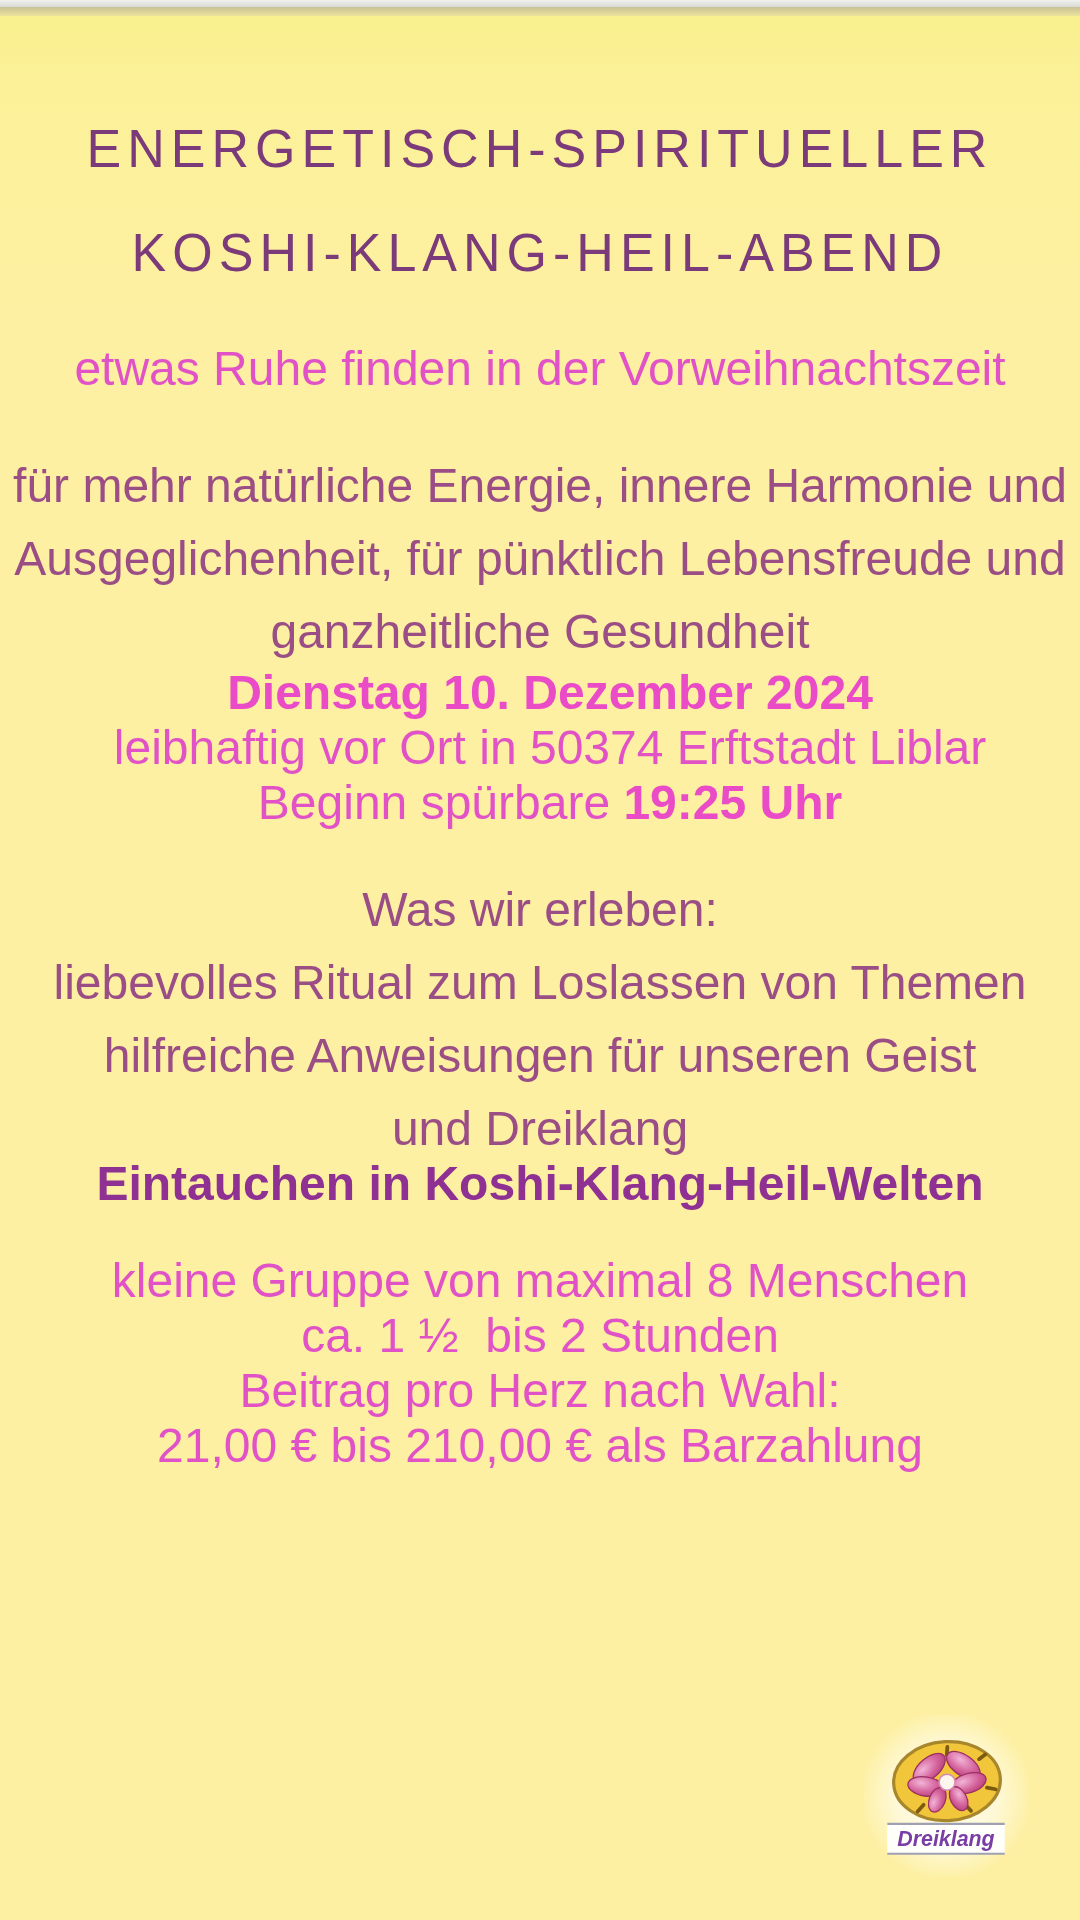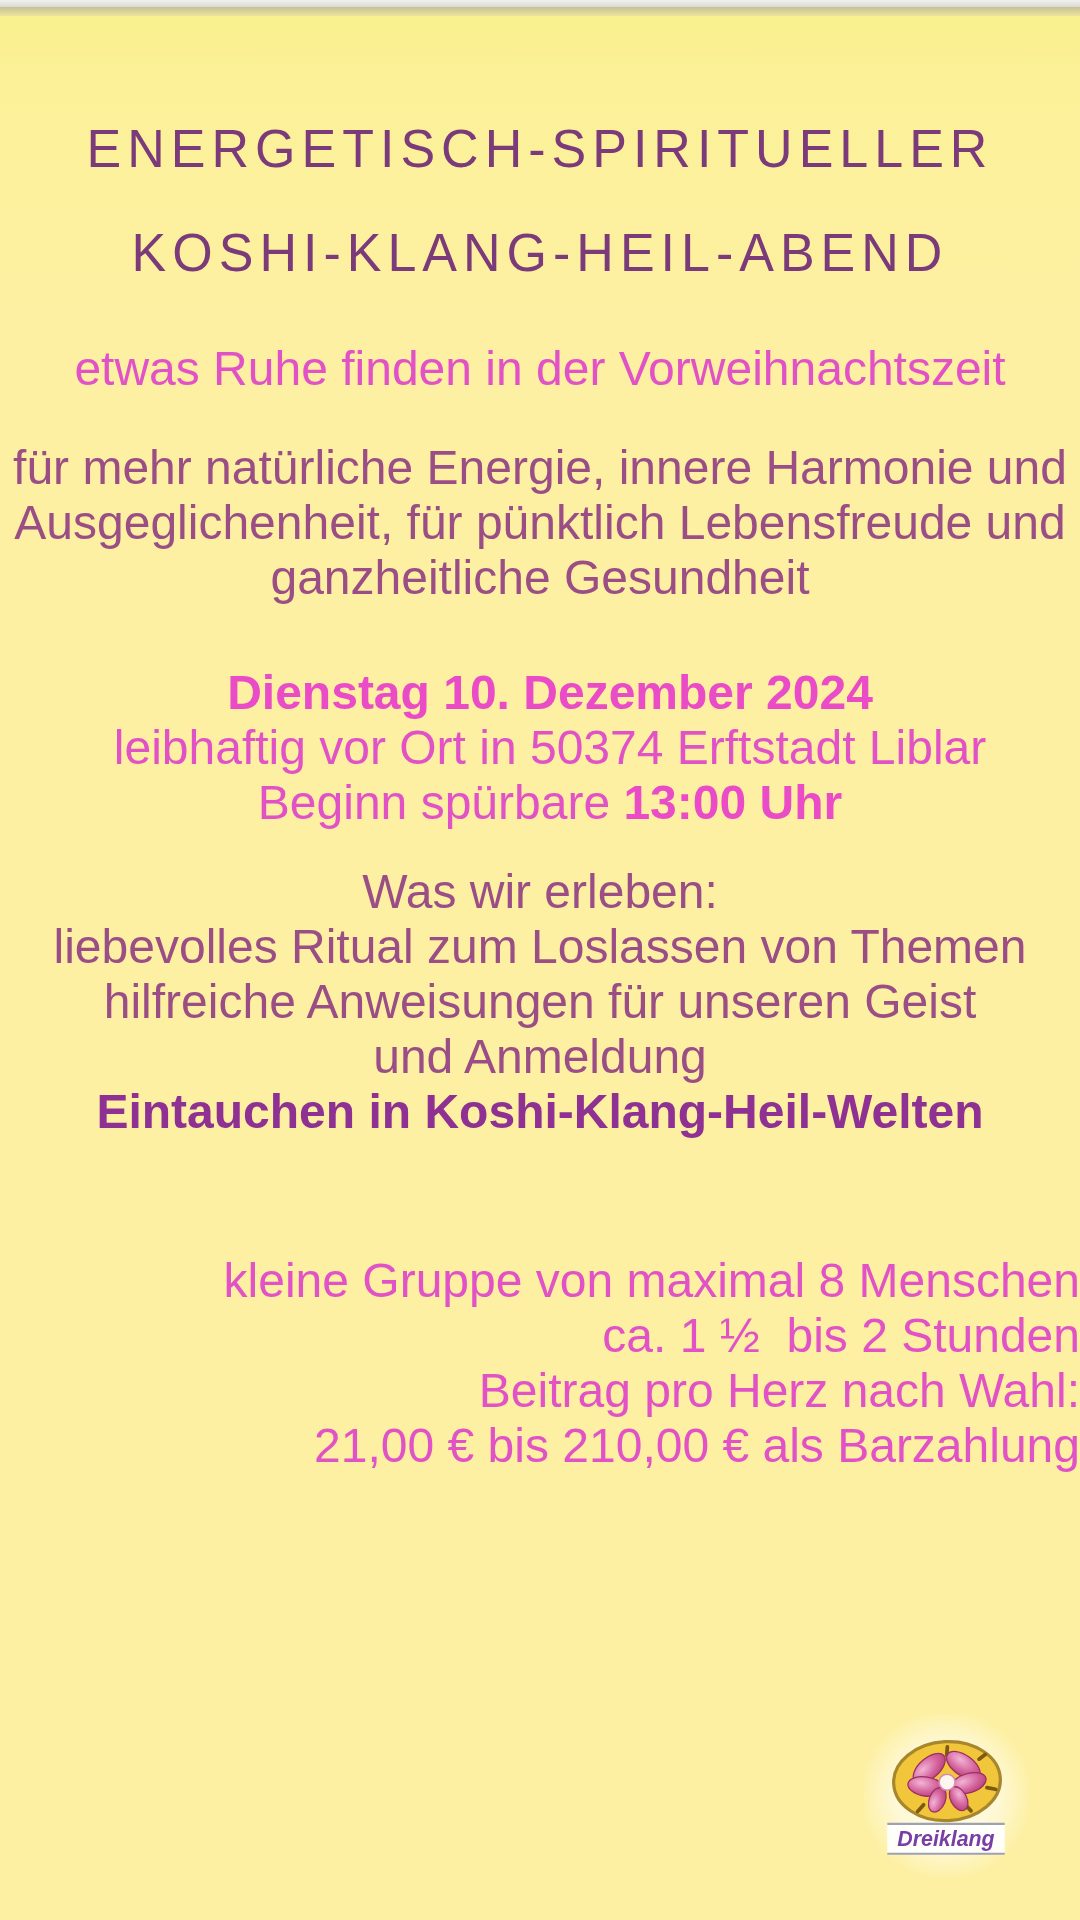--- a/index.html
+++ b/index.html
@@ -12,29 +12,29 @@
     background:linear-gradient(180deg,#f1f1ef,#d9d9d5);}
   #strip-tan{position:absolute;top:7px;left:0;width:100%;height:9px;
     background:linear-gradient(180deg,#c7c096,#ece39b);}
 
   .section{position:absolute;left:0;width:100%;text-align:center;}
   .ln{font-size:48px;line-height:55px;white-space:pre-wrap;}
   .title-ln{font-size:52px;line-height:104px;letter-spacing:6px;
     color:var(--title-purple);transform:scaleY(1.04);}
   .c-pink{color:var(--pink);}
   .c-pink-b{color:var(--pink-bold);font-weight:700;}
-  .c-purple{color:var(--body-purple);}
+  .c-purple{color:var(--body-purple);margin-top:18px;}
   .c-purple-b{color:var(--highlight-purple);font-weight:700;}
 
   #sec-title{top:96px;}
   #sec-subtitle{top:341px;}
   #sec-intro{top:440px;}
   #sec-event{top:665px;padding-left:10px;}
   #sec-program{top:864px;}
-  #sec-details{top:1253px;text-align:right;}
+  #sec-details{top:1253px;}
   #sec-registration{top:1551px;}
 
   #logo{position:absolute;left:886px;top:1732px;width:120px;height:126px;}
   #logo-glow{position:absolute;left:-22px;top:-18px;width:164px;height:162px;
     background:radial-gradient(ellipse at center,rgba(255,255,255,.9) 0%,rgba(255,255,255,.55) 45%,rgba(255,255,255,0) 75%);}
   #logo svg{position:relative;display:block;width:120px;height:126px;}
 </style>
 </head>
 <body>
 
@@ -53,28 +53,28 @@
 
   <div class="section" id="sec-intro">
     <div class="ln c-purple">für mehr natürliche Energie, innere Harmonie und</div>
     <div class="ln c-purple">Ausgeglichenheit, für pünktlich Lebensfreude und</div>
     <div class="ln c-purple">ganzheitliche Gesundheit</div>
   </div>
 
   <div class="section" id="sec-event">
     <div class="ln c-pink-b">Dienstag 10. Dezember 2024</div>
     <div class="ln c-pink">leibhaftig vor Ort in 50374 Erftstadt Liblar</div>
-    <div class="ln c-pink"><span>Beginn spürbare </span><span class="c-pink-b">13:00 Uhr</span></div>
+    <div class="ln c-pink"><span>Beginn spürbare </span><span class="c-pink-b">19:25 Uhr</span></div>
   </div>
 
   <div class="section" id="sec-program">
     <div class="ln c-purple">Was wir erleben:</div>
     <div class="ln c-purple">liebevolles Ritual zum Loslassen von Themen</div>
     <div class="ln c-purple">hilfreiche Anweisungen für unseren Geist</div>
-    <div class="ln c-purple">und Anmeldung</div>
+    <div class="ln c-purple">und Dreiklang</div>
     <div class="ln c-purple-b">Eintauchen in Koshi-Klang-Heil-Welten</div>
   </div>
 
   <div class="section" id="sec-details">
     <div class="ln c-pink">kleine Gruppe von maximal 8 Menschen</div>
     <div class="ln c-pink">ca. 1 ½  bis 2 Stunden</div>
     <div class="ln c-pink">Beitrag pro Herz nach Wahl:</div>
     <div class="ln c-pink">21,00 € bis 210,00 € als Barzahlung</div>
   </div>
 

